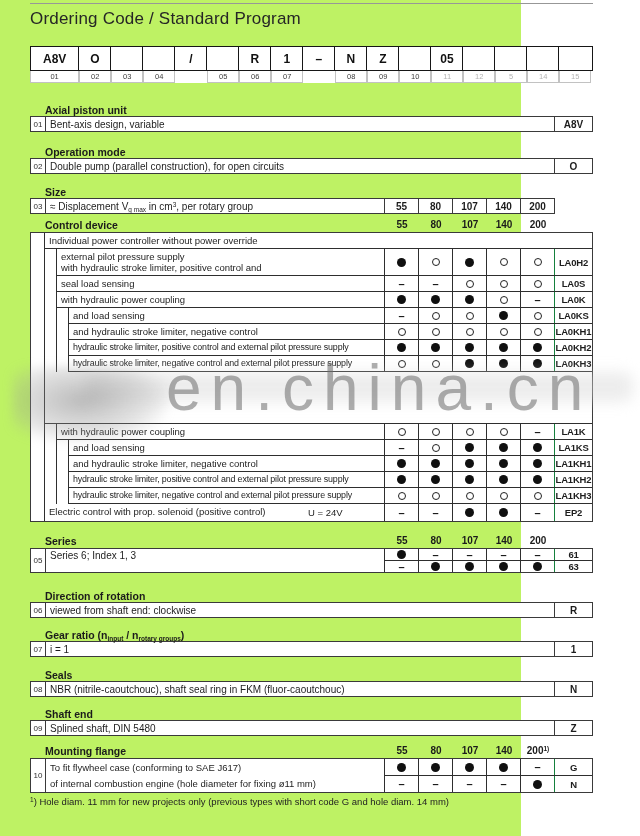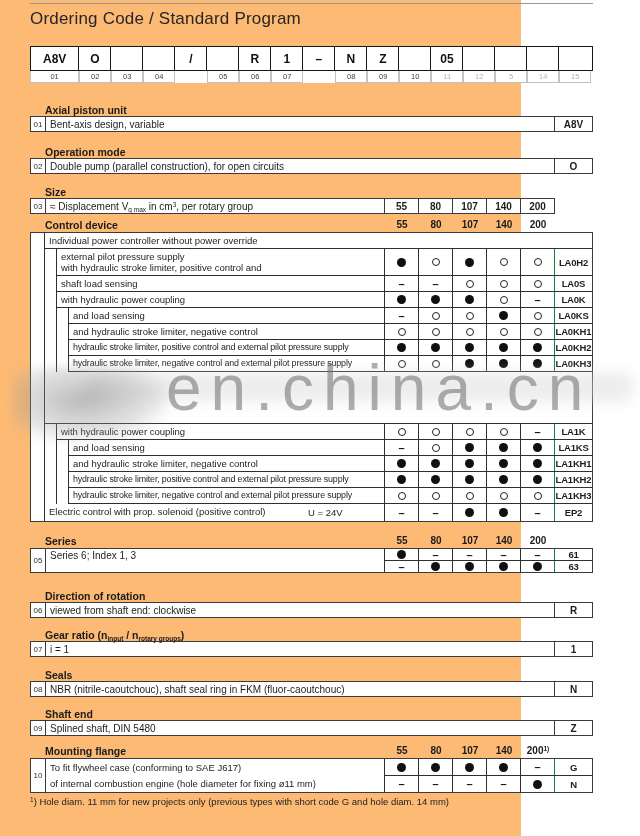--- a/index.html
+++ b/index.html
@@ -3,21 +3,21 @@
 <meta charset="utf-8">
 <style>
   * { box-sizing: border-box; margin: 0; padding: 0; }
   html,body { background:#ffffff; }
   body {
     width:640px; height:836px;
     font-family:"Liberation Sans","DejaVu Sans",sans-serif;
     color:#1d1d1d;
     position:relative; overflow:hidden;
   }
-  .page { position:absolute; inset:0; width:521px; height:836px; background:#fdba74; }
+  .page { position:absolute; inset:0; width:521px; height:836px; background:#bef264; }
   .content { position:absolute; left:30px; top:0; width:563px; height:836px; }
 
   .topline { position:absolute; left:0; top:3px; width:563px; height:1px; background:#979797; }
   .title { position:absolute; left:0; top:9px; font-size:17px; font-weight:400; color:#262626; letter-spacing:0.2px; white-space:nowrap; }
 
   
   .oc { position:absolute; left:0; top:46px; width:563px; }
   .oc-row { display:flex; width:563px; height:25px; border:1.8px solid #161616; background:#fff; }
   .oc-cell { flex:none; width:32px; border-left:1.8px solid #161616; display:flex; align-items:center; justify-content:center; font-weight:700; font-size:12px; color:#111; }
   .oc-cell.first { width:47.4px; border-left:none; }
@@ -208,21 +208,21 @@
                 <div class="sym">
                   <span class="dot open"></span>
                 </div>
                 <div class="sym">
                   <span class="dot open"></span>
                 </div>
                 <div class="ct-code">LA0H2</div>
               </div>
               <div class="ct-row">
                 <div class="ct-lbl">
-                  <div class="ct-line">shaft load sensing</div>
+                  <div class="ct-line">seal load sensing</div>
                 </div>
                 <div class="sym">
                   <span class="dashsym">–</span>
                 </div>
                 <div class="sym">
                   <span class="dashsym">–</span>
                 </div>
                 <div class="sym">
                   <span class="dot open"></span>
                 </div>

